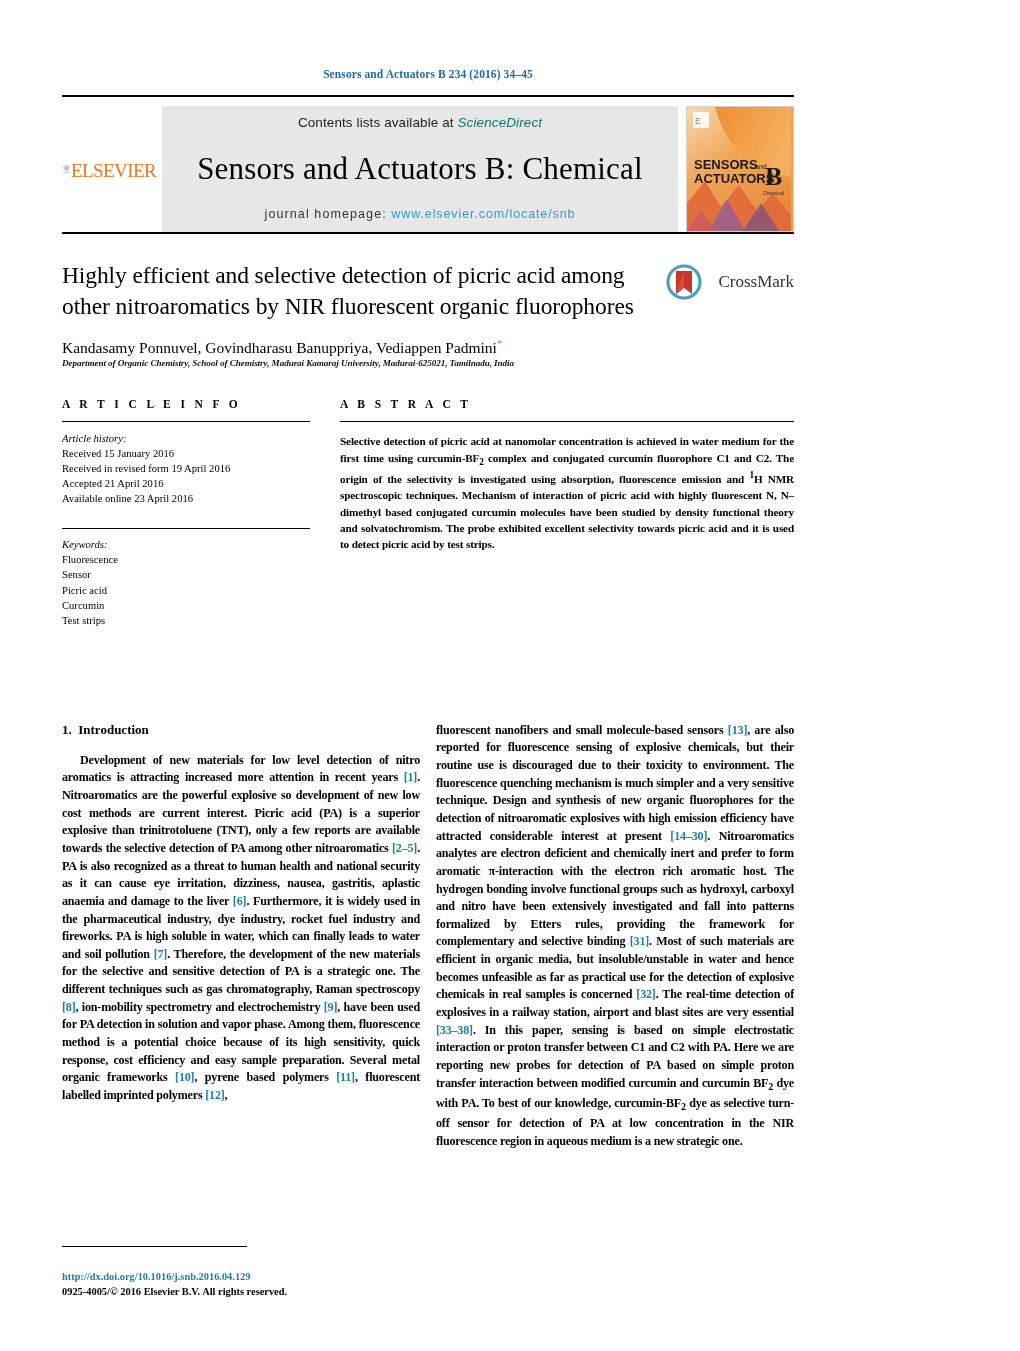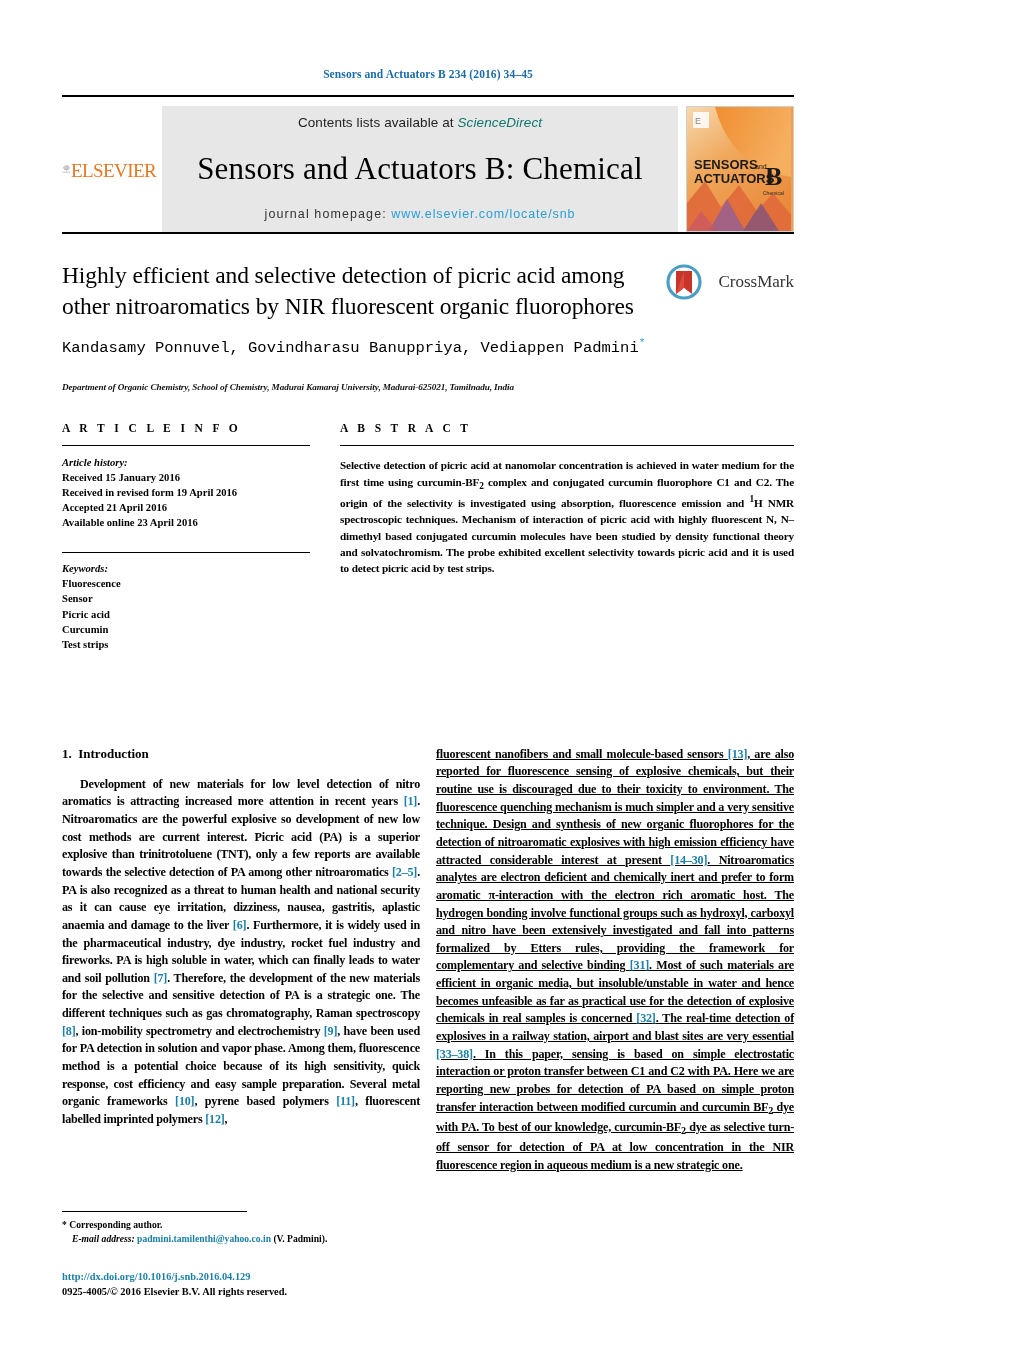--- a/index.html
+++ b/index.html
@@ -118,23 +118,23 @@
   h1.article-title {
     font-family: "Liberation Serif", serif;
     font-weight: 400;
     font-size: 23.5px;
     line-height: 1.3;
     margin: 0 0 16px 0;
     color: #000;
     letter-spacing: -0.1px;
   }
   .authors {
-    font-family: Liberation Mono, monospace;
+    font-family: Liberation Serif, serif;
     font-size: 15.5px;
-    margin: 0 0 25px 0;
+    margin: 0 0 1px 0;
     color: #000;
   }
   .authors sup { color: #2a9fd6; font-size: 11px; }
   .affiliation {
     font-family: "Liberation Serif", serif;
     font-style: italic;
     font-weight: bold;
     font-size: 9.2px;
     color: #111;
     margin: 0;
@@ -167,21 +167,21 @@
     font-weight: bold;
     font-size: 11.5px;
     letter-spacing: 3.4px;
     margin: 0 0 11px 0;
   }
   .hr-thin { border-bottom: 1.6px solid #000; margin-bottom: 9px; }
   .info-body {
     font-family: "Liberation Serif", serif;
     font-size: 10.6px;
     line-height: 1.42;
-    font-weight: bold;
+    font-weight: normal;
   }
   .info-body .lead { font-style: italic; }
   .kw-block { margin-top: 22px; }
   .kw-rule { border-top: 1.6px solid #000; padding-top: 8px; }
   .abs-body {
     font-family: "Liberation Serif", serif;
     font-size: 11.2px;
     line-height: 1.45;
     text-align: justify;
     font-weight: bold;
@@ -212,21 +212,21 @@
   .para {
     font-family: "Liberation Serif", serif;
     font-size: 12.1px;
     line-height: 1.46;
     text-align: justify;
     margin: 0;
     font-weight: bold;
     letter-spacing: -0.2px;
     text-indent: 18px;
   }
-  .para.noindent { text-indent: 0; text-decoration: underline; }
+  .para.noindent { text-indent: 0; }
   a.cite, .cite { color: #1b7fa8; text-decoration: none; }
 
   
   .footer-area {
     position: absolute;
     left: 62px;
     bottom: 52px;
     width: 430px;
   }
   .foot-rule {
@@ -404,23 +404,19 @@
       <p class="para"><span>Development of new materials for low level detection of nitro aromatics is attracting increased more attention in recent years </span><span class="cite">[1]</span><span>. Nitroaromatics are the powerful explosive so development of new low cost methods are current interest. Picric acid (PA) is a superior explosive than trinitrotoluene (TNT), only a few reports are available towards the selective detection of PA among other nitroaromatics </span><span class="cite">[2–5]</span><span>. PA is also recognized as a threat to human health and national security as it can cause eye irritation, dizziness, nausea, gastritis, aplastic anaemia and damage to the liver </span><span class="cite">[6]</span><span>. Furthermore, it is widely used in the pharmaceutical industry, dye industry, rocket fuel industry and fireworks. PA is high soluble in water, which can finally leads to water and soil pollution </span><span class="cite">[7]</span><span>. Therefore, the development of the new materials for the selective and sensitive detection of PA is a strategic one. The different techniques such as gas chromatography, Raman spectroscopy </span><span class="cite">[8]</span><span>, ion-mobility spectrometry and electrochemistry </span><span class="cite">[9]</span><span>, have been used for PA detection in solution and vapor phase. Among them, fluorescence method is a potential choice because of its high sensitivity, quick response, cost efficiency and easy sample preparation. Several metal organic frameworks </span><span class="cite">[10]</span><span>, pyrene based polymers </span><span class="cite">[11]</span><span>, fluorescent labelled imprinted polymers </span><span class="cite">[12]</span><span>,</span></p>
     </div>
 
     <div class="bcol">
       <p class="para noindent"><span>fluorescent nanofibers and small molecule-based sensors </span><span class="cite">[13]</span><span>, are also reported for fluorescence sensing of explosive chemicals, but their routine use is discouraged due to their toxicity to environment. The fluorescence quenching mechanism is much simpler and a very sensitive technique. Design and synthesis of new organic fluorophores for the detection of nitroaromatic explosives with high emission efficiency have attracted considerable interest at present </span><span class="cite">[14–30]</span><span>. Nitroaromatics analytes are electron deficient and chemically inert and prefer to form aromatic π-interaction with the electron rich aromatic host. The hydrogen bonding involve functional groups such as hydroxyl, carboxyl and nitro have been extensively investigated and fall into patterns formalized by Etters rules, providing the framework for complementary and selective binding </span><span class="cite">[31]</span><span>. Most of such materials are efficient in organic media, but insoluble/unstable in water and hence becomes unfeasible as far as practical use for the detection of explosive chemicals in real samples is concerned </span><span class="cite">[32]</span><span>. The real-time detection of explosives in a railway station, airport and blast sites are very essential </span><span class="cite">[33–38]</span><span>. In this paper, sensing is based on simple electrostatic interaction or proton transfer between C1 and C2 with PA. Here we are reporting new probes for detection of PA based on simple proton transfer interaction between modified curcumin and curcumin BF</span><sub>2</sub><span> dye with PA. To best of our knowledge, curcumin-BF</span><sub>2</sub><span> dye as selective turn-off sensor for detection of PA at low concentration in the NIR fluorescence region in aqueous medium is a new strategic one.</span></p>
     </div>
   </div>
 
   <div class="footer-area">
     <div class="foot-rule"></div>
-    <div class="footnote">
-      <div><span>*</span>&nbsp;<span>Corresponding author.</span></div>
-      <div style="padding-left:10px"><span class="it">E-mail address:</span> <a href="#">padmini.tamilenthi@yahoo.co.in</a> <span>(V. Padmini).</span></div>
-    </div>
     <div class="footer-doi">
       <div><a href="#">http://dx.doi.org/10.1016/j.snb.2016.04.129</a></div>
       <div>0925-4005/© 2016 Elsevier B.V. All rights reserved.</div>
     </div>
   </div>
 
 </div>
 
 </body></html>

